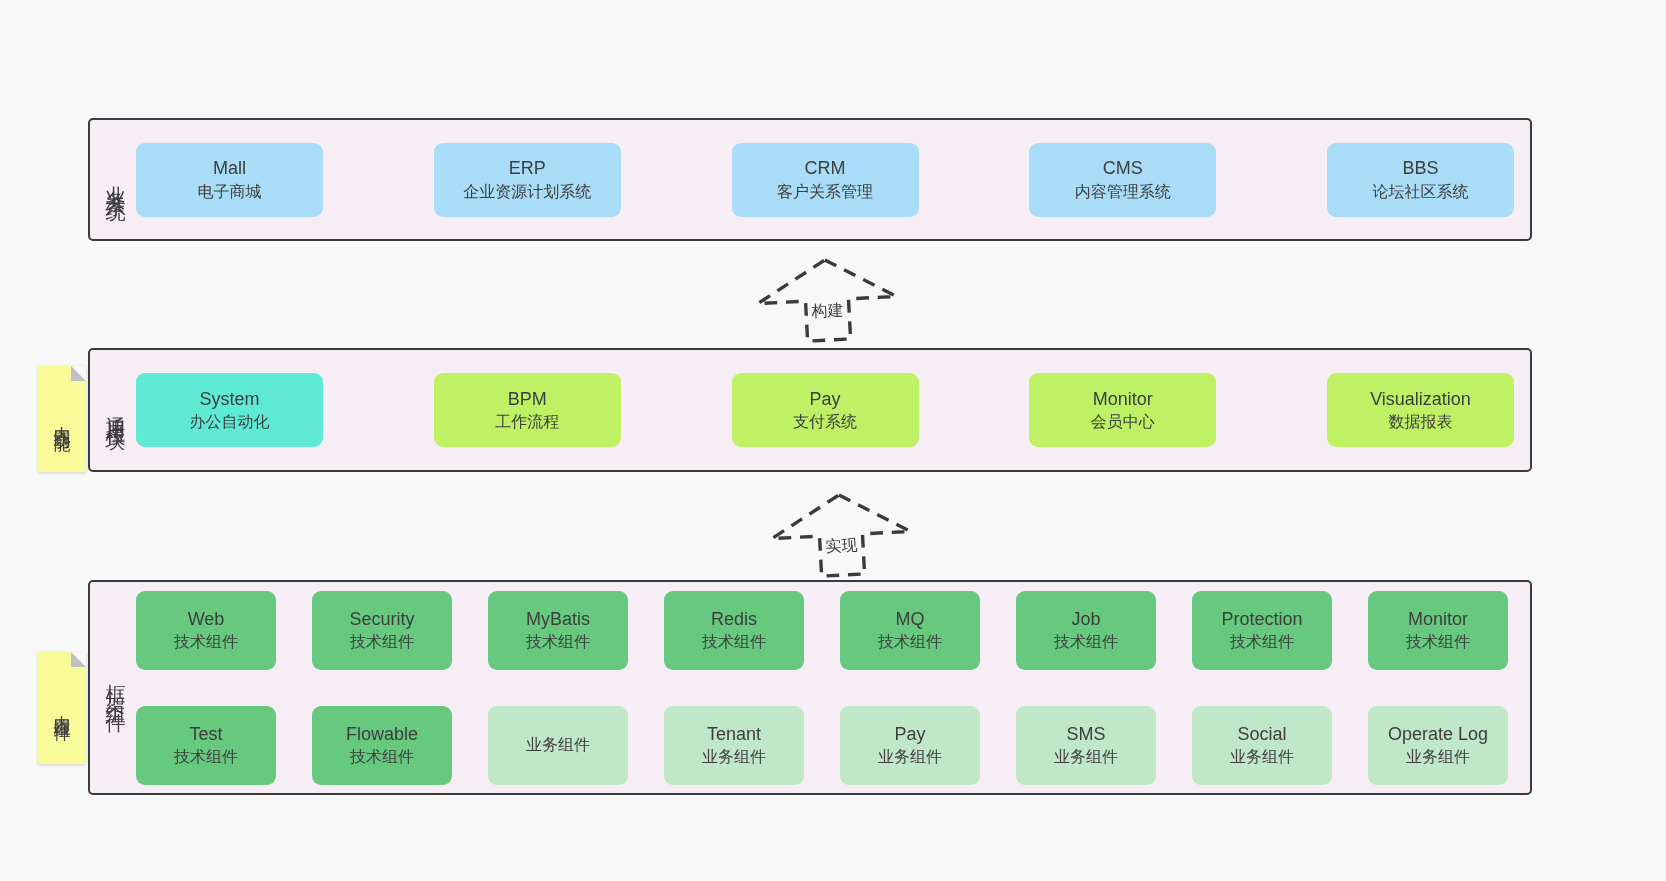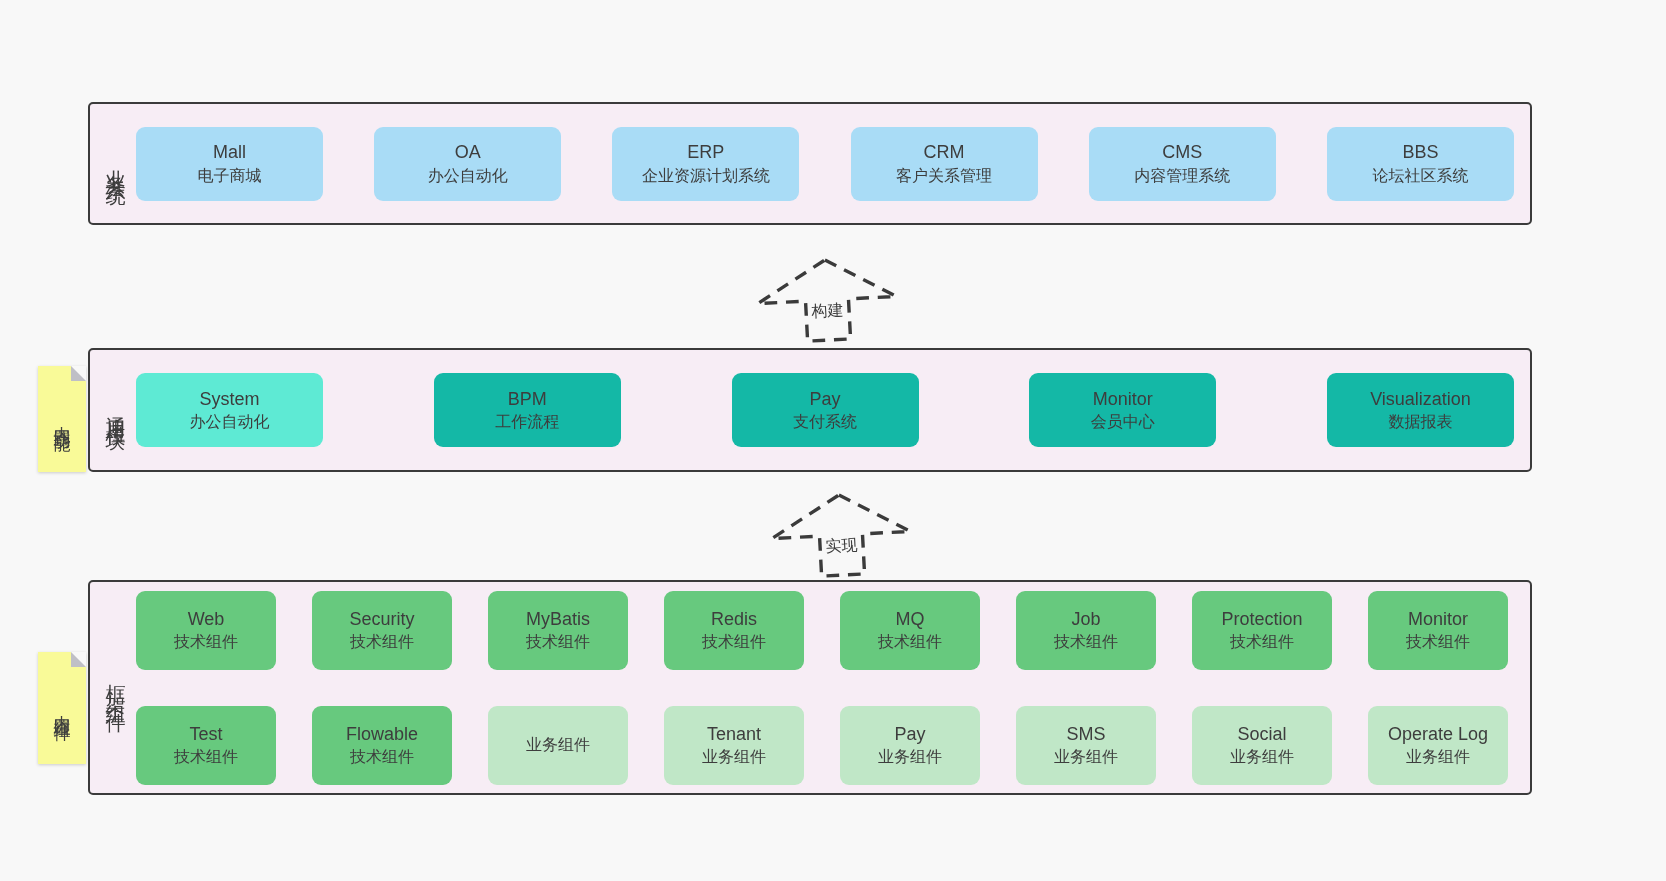--- a/index.html
+++ b/index.html
@@ -6,21 +6,21 @@
   body{
     width:1666px;height:881px;position:relative;overflow:hidden;
     background:#f8f8f8;color:#3d3d3d;
     font-family:"Liberation Sans","DejaVu Sans",sans-serif;
   }
   .layer{
     position:absolute;left:88px;width:1444px;box-sizing:border-box;
     background:#f7edf5;border:2px solid #3b3b3b;border-radius:5px;
     display:flex;align-items:center;
   }
-  #layer1{top:102px;height:123px}
+  #layer1{top:118px;height:123px}
   #layer2{top:348px;height:124px}
   #layer3{top:580px;height:215px}
   .vlabel{
     flex:none;writing-mode:vertical-lr;text-orientation:upright;
     font-size:20px;letter-spacing:5px;margin-left:13px;
     color:#3d3d3d;white-space:nowrap;
   }
   #layer3 .vlabel{letter-spacing:10px}
   .boxes{
     flex:1;display:flex;justify-content:space-between;
@@ -28,21 +28,21 @@
   }
   .box{
     box-sizing:border-box;width:187px;height:74px;border-radius:9px;
     display:flex;flex-direction:column;align-items:center;justify-content:center;
     text-align:center;line-height:1.38;padding:0 6px;
   }
   .box .t{font-size:18px}
   .box .s{font-size:16px}
   .c-blue{background:#a9dcf6}
   .c-red{background:#5eead4}
-  .c-pink{background:#14b8a6}
+  .c-pink{background:#bef264}
   .c-green{background:#67c97e}
   .c-lgreen{background:#c0e7c7}
   .grid{
     flex:1;display:grid;grid-template-columns:repeat(8,140px);
     column-gap:34px;row-gap:20px;padding:0 8px 0 6px;gap:36px;
   }
   .grid .box{width:140px;height:79px}
   .note{
     position:absolute;left:38px;width:48px;background:#f9fa98;
     box-shadow:0 1px 3px rgba(0,0,0,.18);
@@ -72,24 +72,20 @@
 <body>
 
 <div class="layer" id="layer1">
   <div class="vlabel">业务系统</div>
   <div class="boxes">
     <div class="box c-blue">
       <div class="t">Mall</div>
       <div class="s">电子商城</div>
     </div>
     <div class="box c-blue">
-      <div class="t">OA</div>
-      <div class="s">办公自动化</div>
-    </div>
-    <div class="box c-blue">
       <div class="t">ERP</div>
       <div class="s">企业资源计划系统</div>
     </div>
     <div class="box c-blue">
       <div class="t">CRM</div>
       <div class="s">客户关系管理</div>
     </div>
     <div class="box c-blue">
       <div class="t">CMS</div>
       <div class="s">内容管理系统</div>

